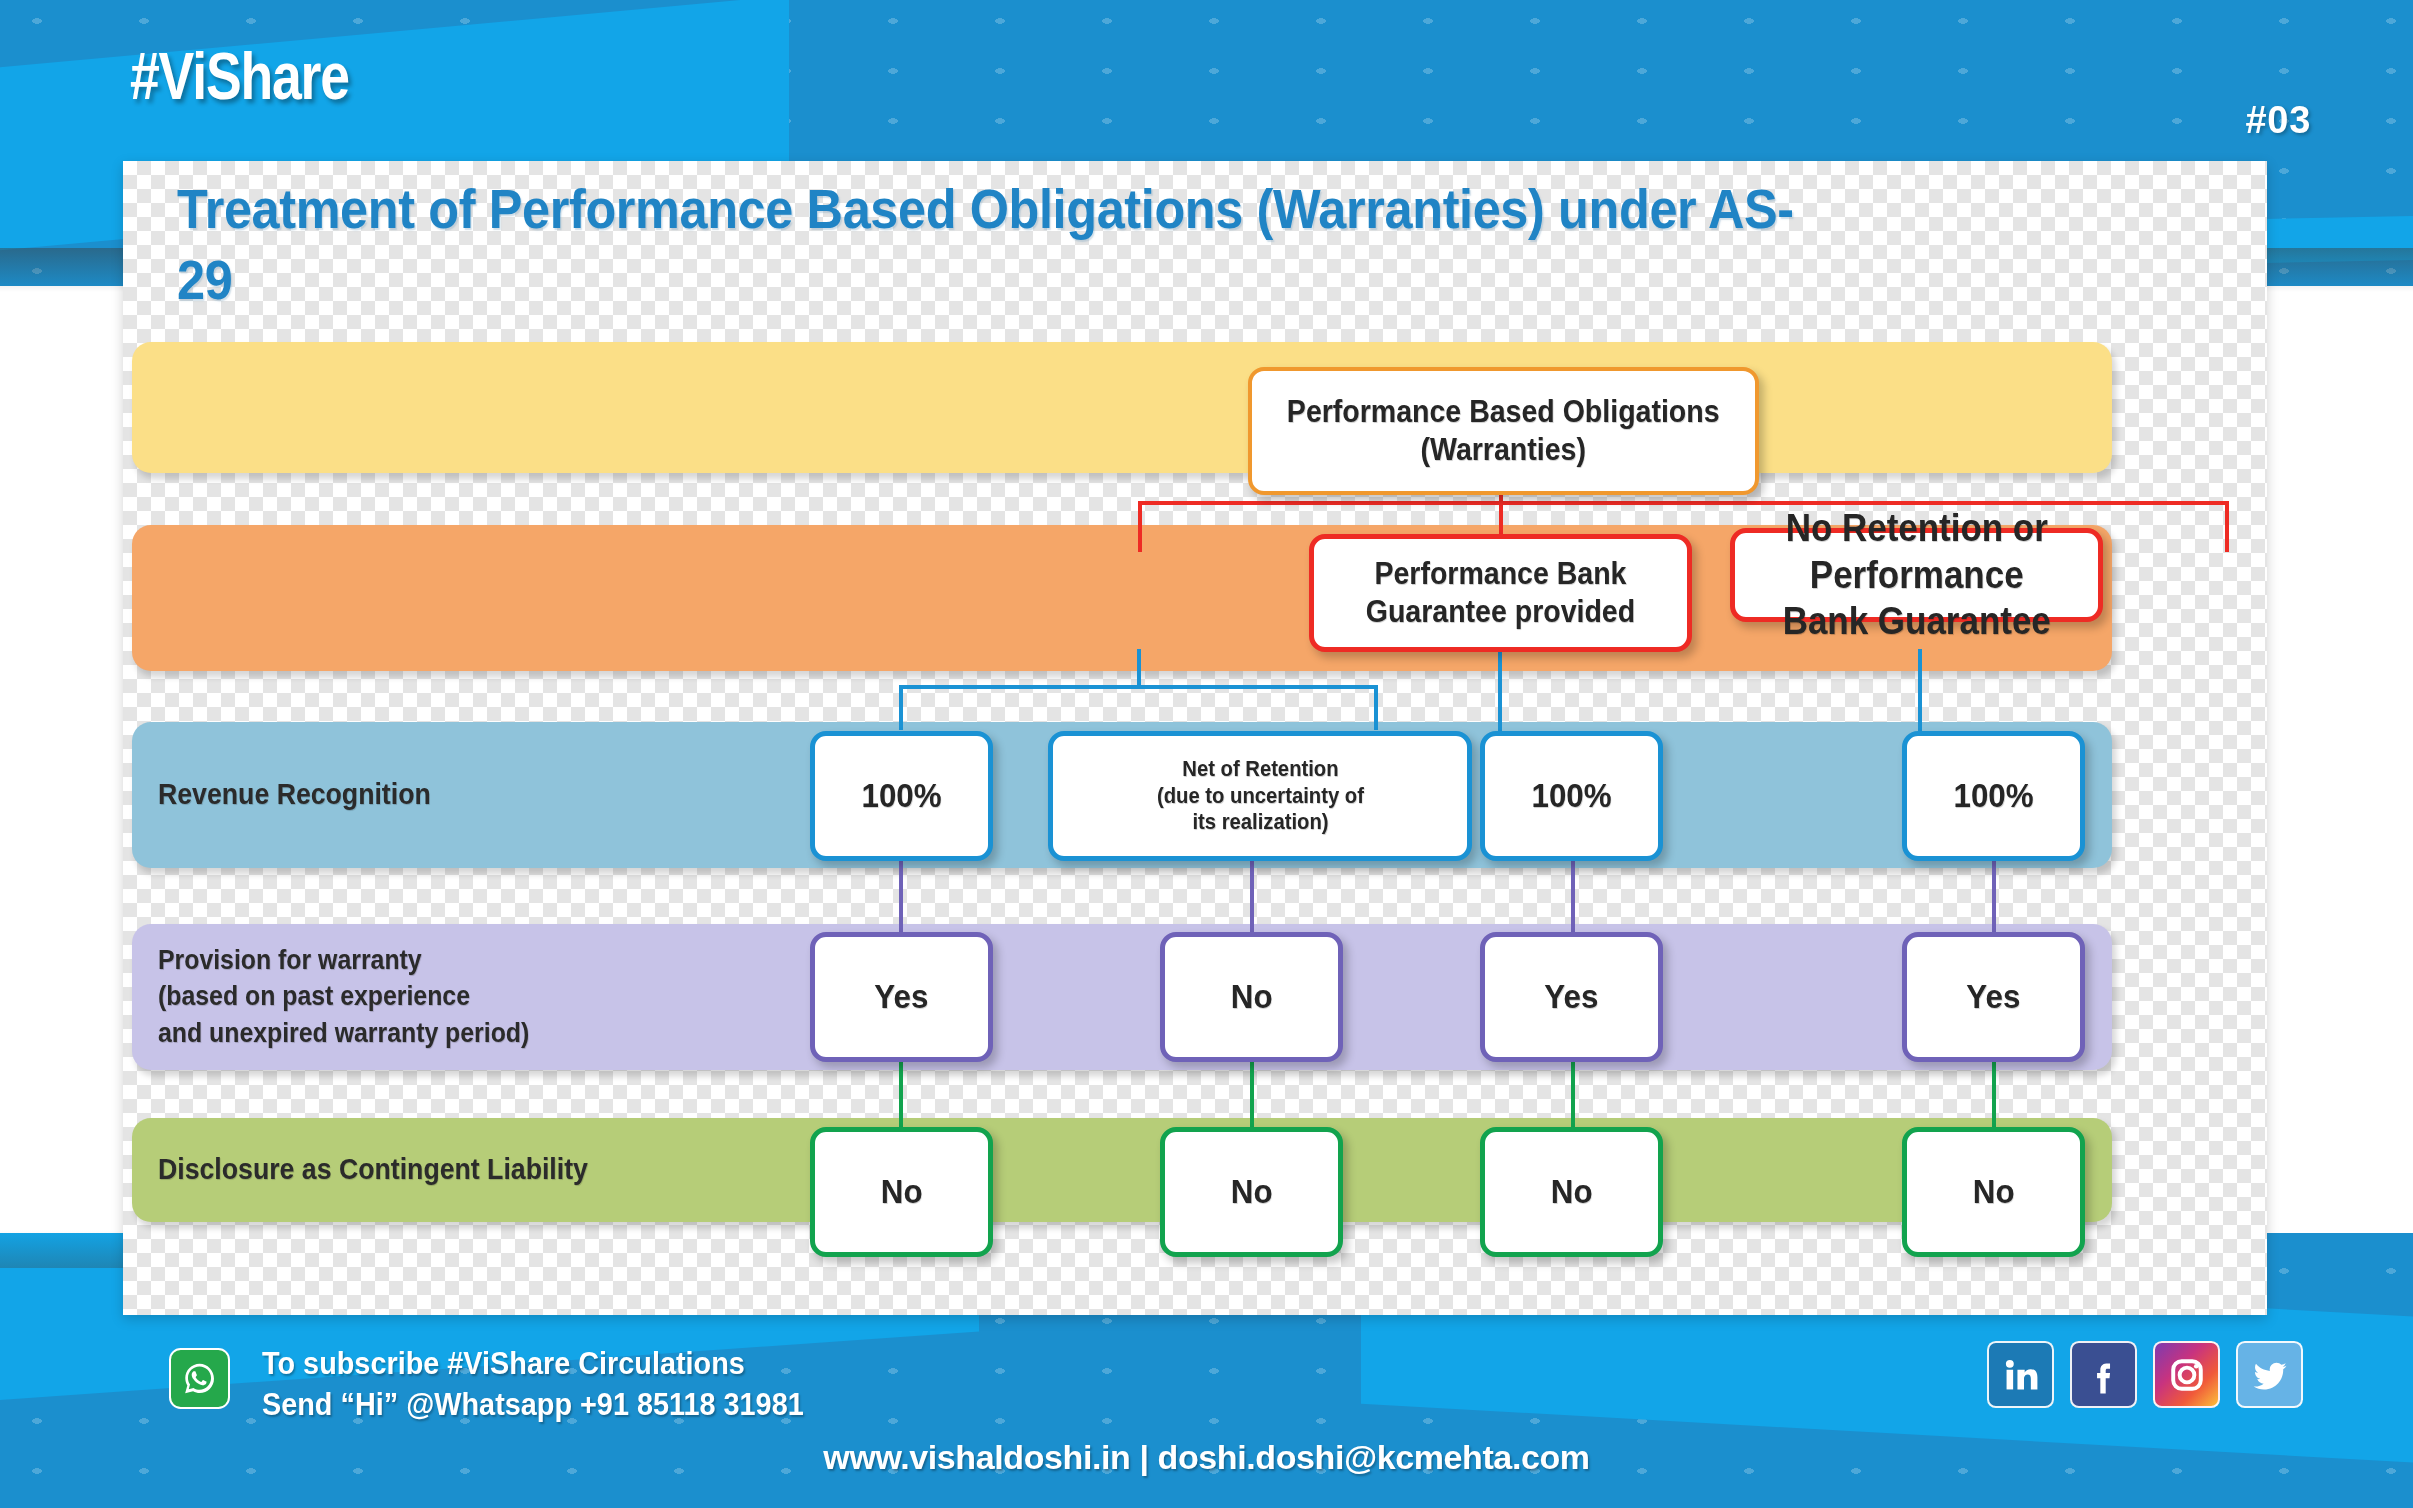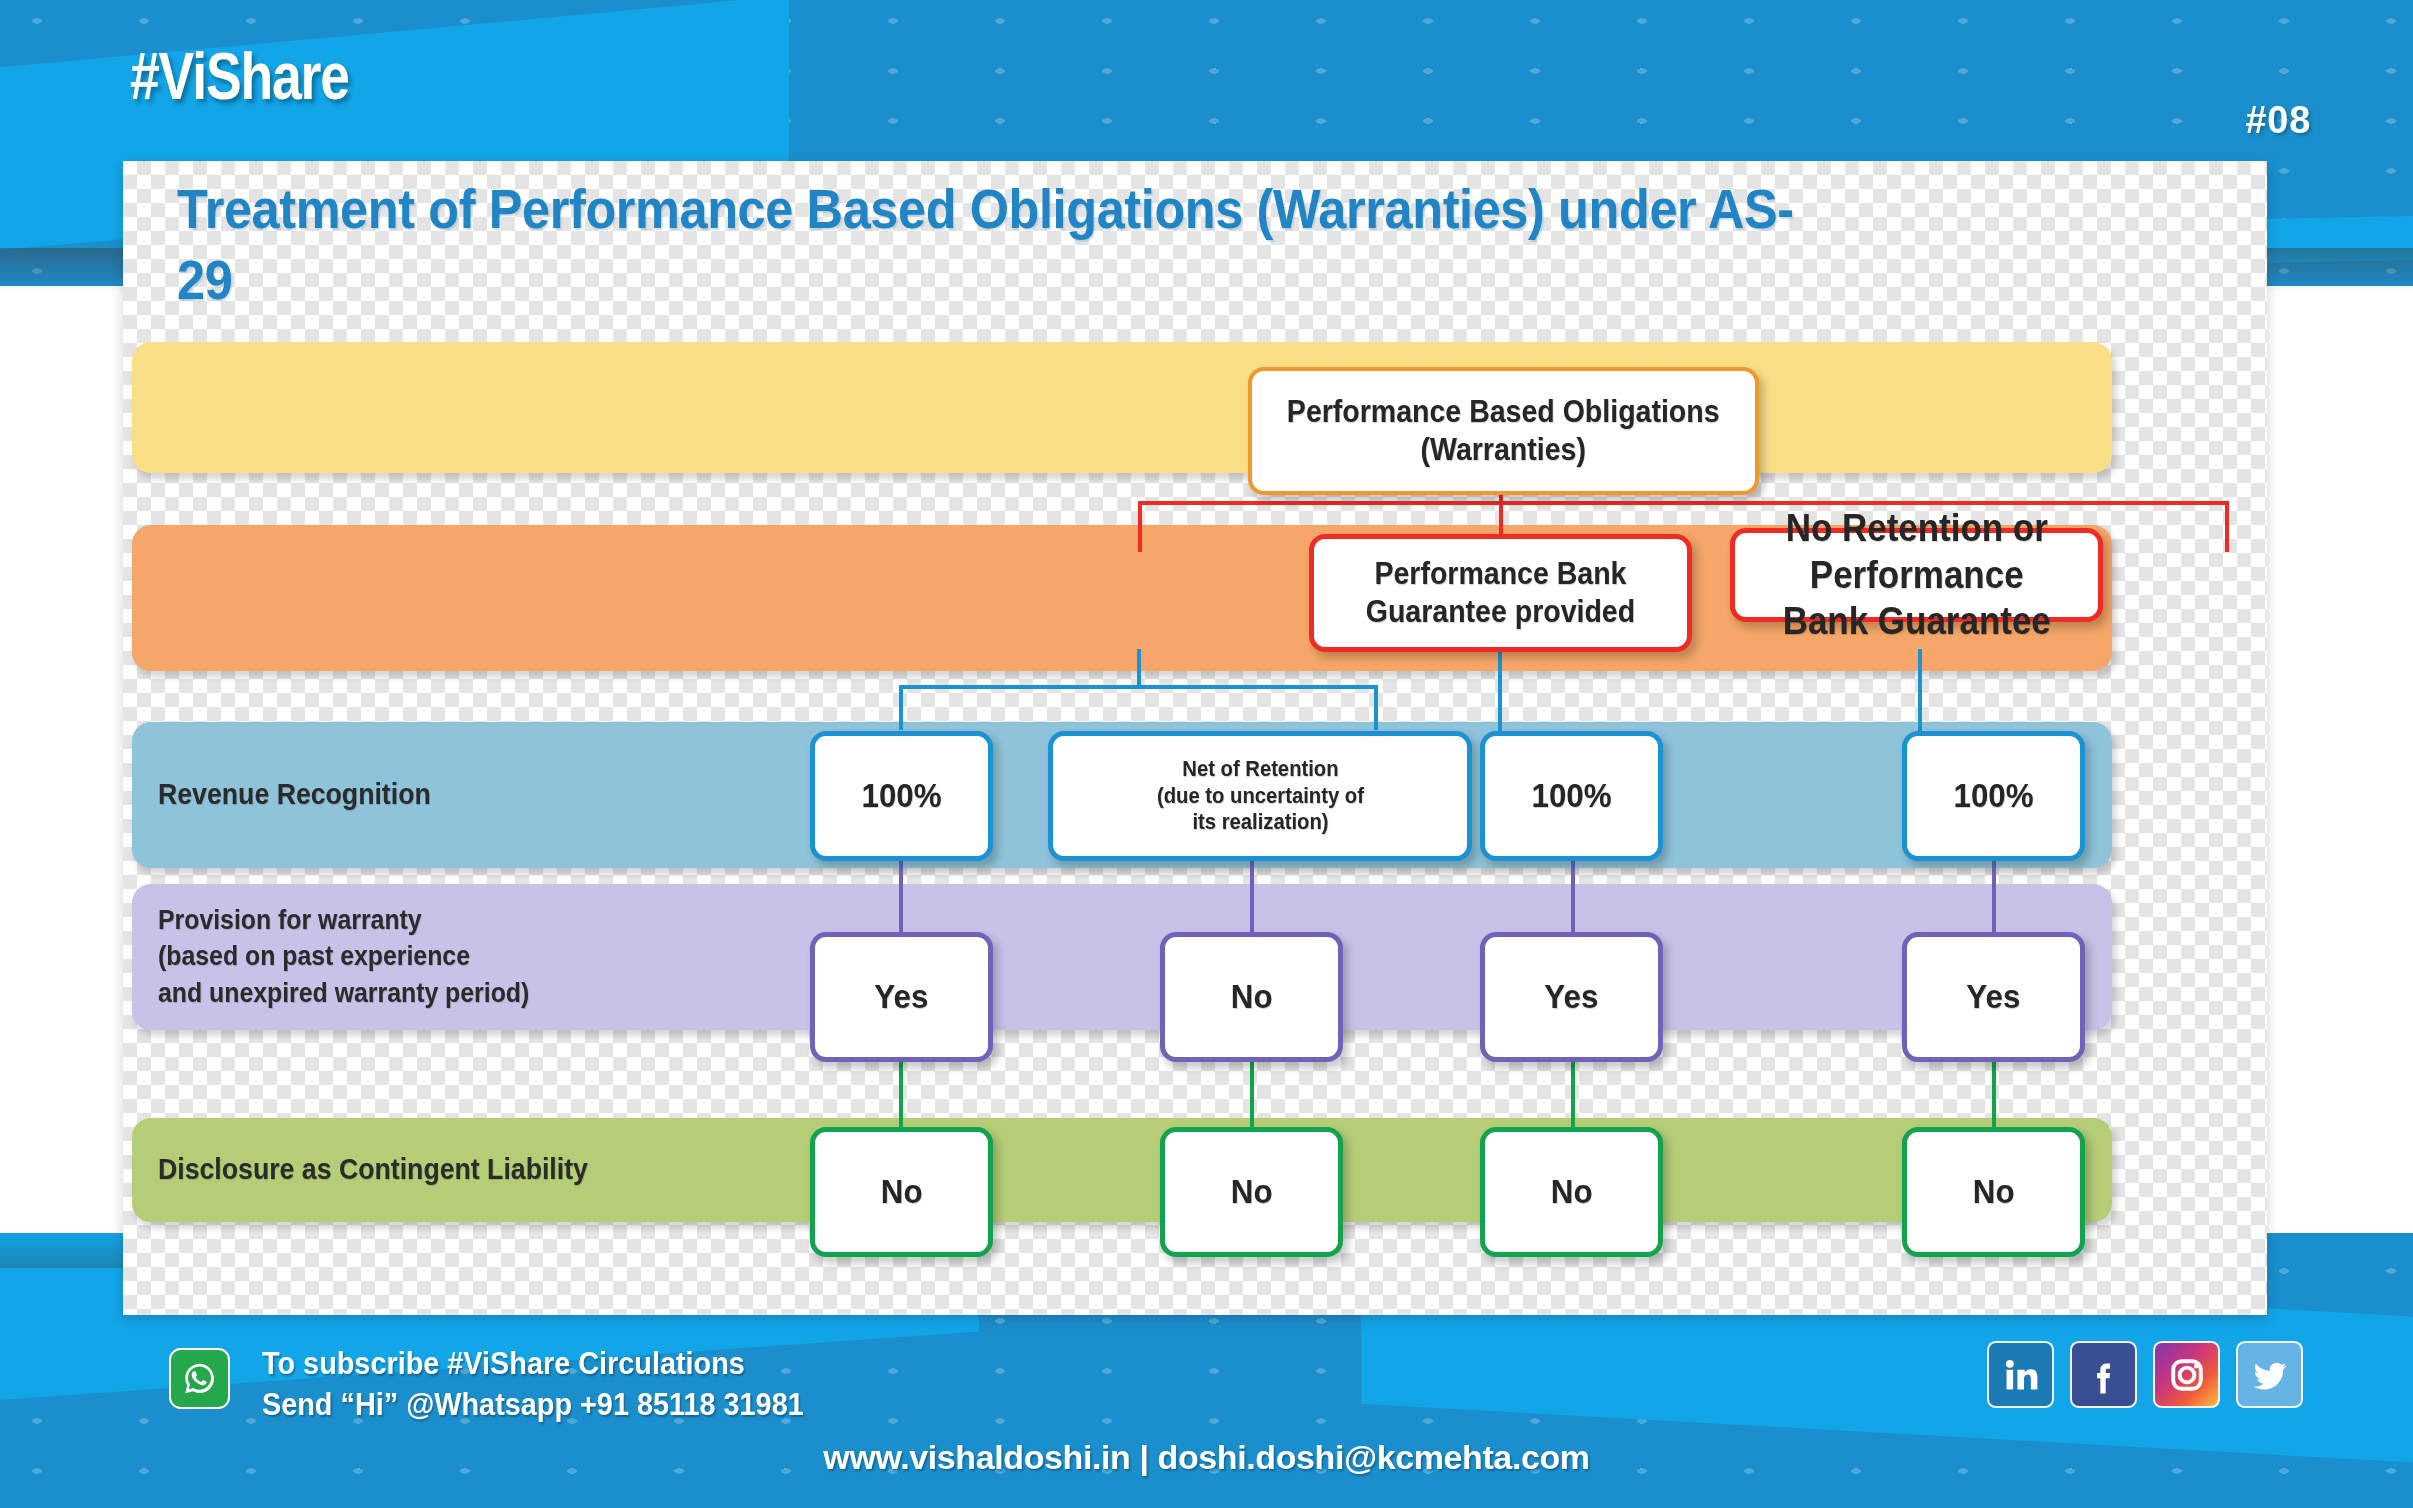--- a/index.html
+++ b/index.html
@@ -212,35 +212,35 @@
 
   <div class="dots"></div>
   <div class="diag-top-left"></div>
   <div class="diag-top-right"></div>
   <div class="diag-bottom-left"></div>
   <div class="diag-bottom-right"></div>
   <div class="side-white-left"></div>
   <div class="side-white-right"></div>
 
   <div class="brand">#ViShare</div>
-  <div class="issue-no">#08</div>
+  <div class="issue-no">#03</div>
 
   <div id="panel">
 
     <div class="title">Treatment of Performance Based Obligations (Warranties) under AS-29</div>
 
     <div class="stripe" style="left:8.8px; top:181px; width:1980px; height:131px; background:#fbdf87;"></div>
 
     <div class="stripe" style="left:8.8px; top:364px; width:1980px; height:146px; background:#f5a668;"></div>
 
     <div class="stripe" style="left:8.8px; top:561px; width:1980px; height:146px; background:#8fc3da;">
       <div class="rowlabel" style="top:50%; transform:translateY(-50%) scaleX(.92);">Revenue Recognition</div>
     </div>
 
-    <div class="stripe" style="left:8.8px; top:723px; width:1980px; height:146px; background:#c7c3e8;">
+    <div class="stripe" style="left:8.8px; top:763px; width:1980px; height:146px; background:#c7c3e8;">
       <div class="rowlabel" style="top:50%; transform:translateY(-50%) scaleX(.92); font-size:27px;">Provision for warranty
 (based on past experience
 and unexpired warranty period)</div>
     </div>
 
     <div class="stripe" style="left:8.8px; top:957px; width:1980px; height:104px; background:#b6cd78;">
       <div class="rowlabel" style="top:50%; transform:translateY(-50%) scaleX(.92);">Disclosure as Contingent Liability</div>
     </div>
 
     <div class="vline" style="left:1376px; top:298px; width:3.7px; height:44px; background:#ee2b24;"></div>

